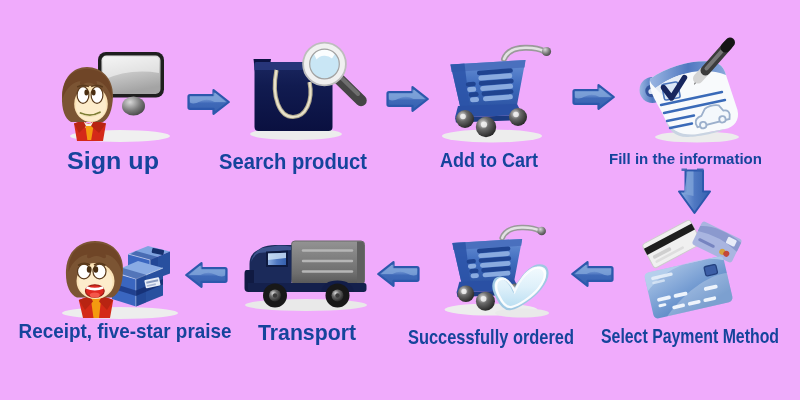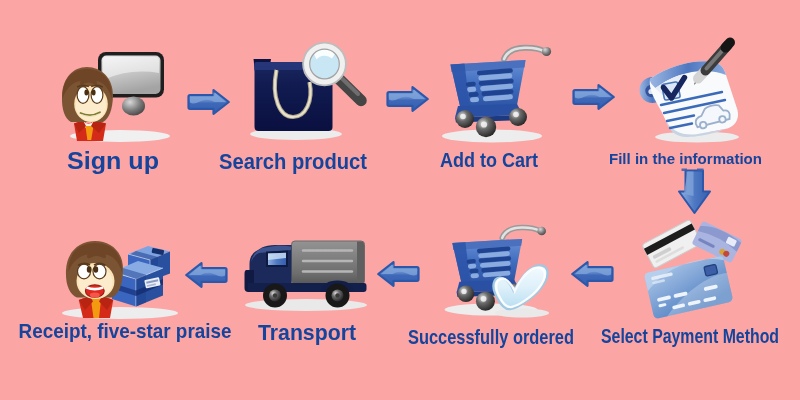--- a/index.html
+++ b/index.html
@@ -1,16 +1,16 @@
 <!DOCTYPE html>
 <html><head>
 <meta charset="utf-8">
 <style>
   html,body{margin:0;padding:0;background:#ffffff;}
-  #stage{position:relative;width:800px;height:400px;overflow:hidden;background:#fca5a5;
+  #stage{position:relative;width:800px;height:400px;overflow:hidden;background:#f0abfc;
          font-family:"Liberation Sans", sans-serif;}
   svg{display:block}
 </style>
 </head>
 <body>
 <div id="stage">
 <svg width="800" height="400" viewBox="0 0 800 400">
 <defs>
   <linearGradient id="arrowG" x1="0" y1="0" x2="0" y2="1">
     <stop offset="0" stop-color="#8fb0e2"></stop>

